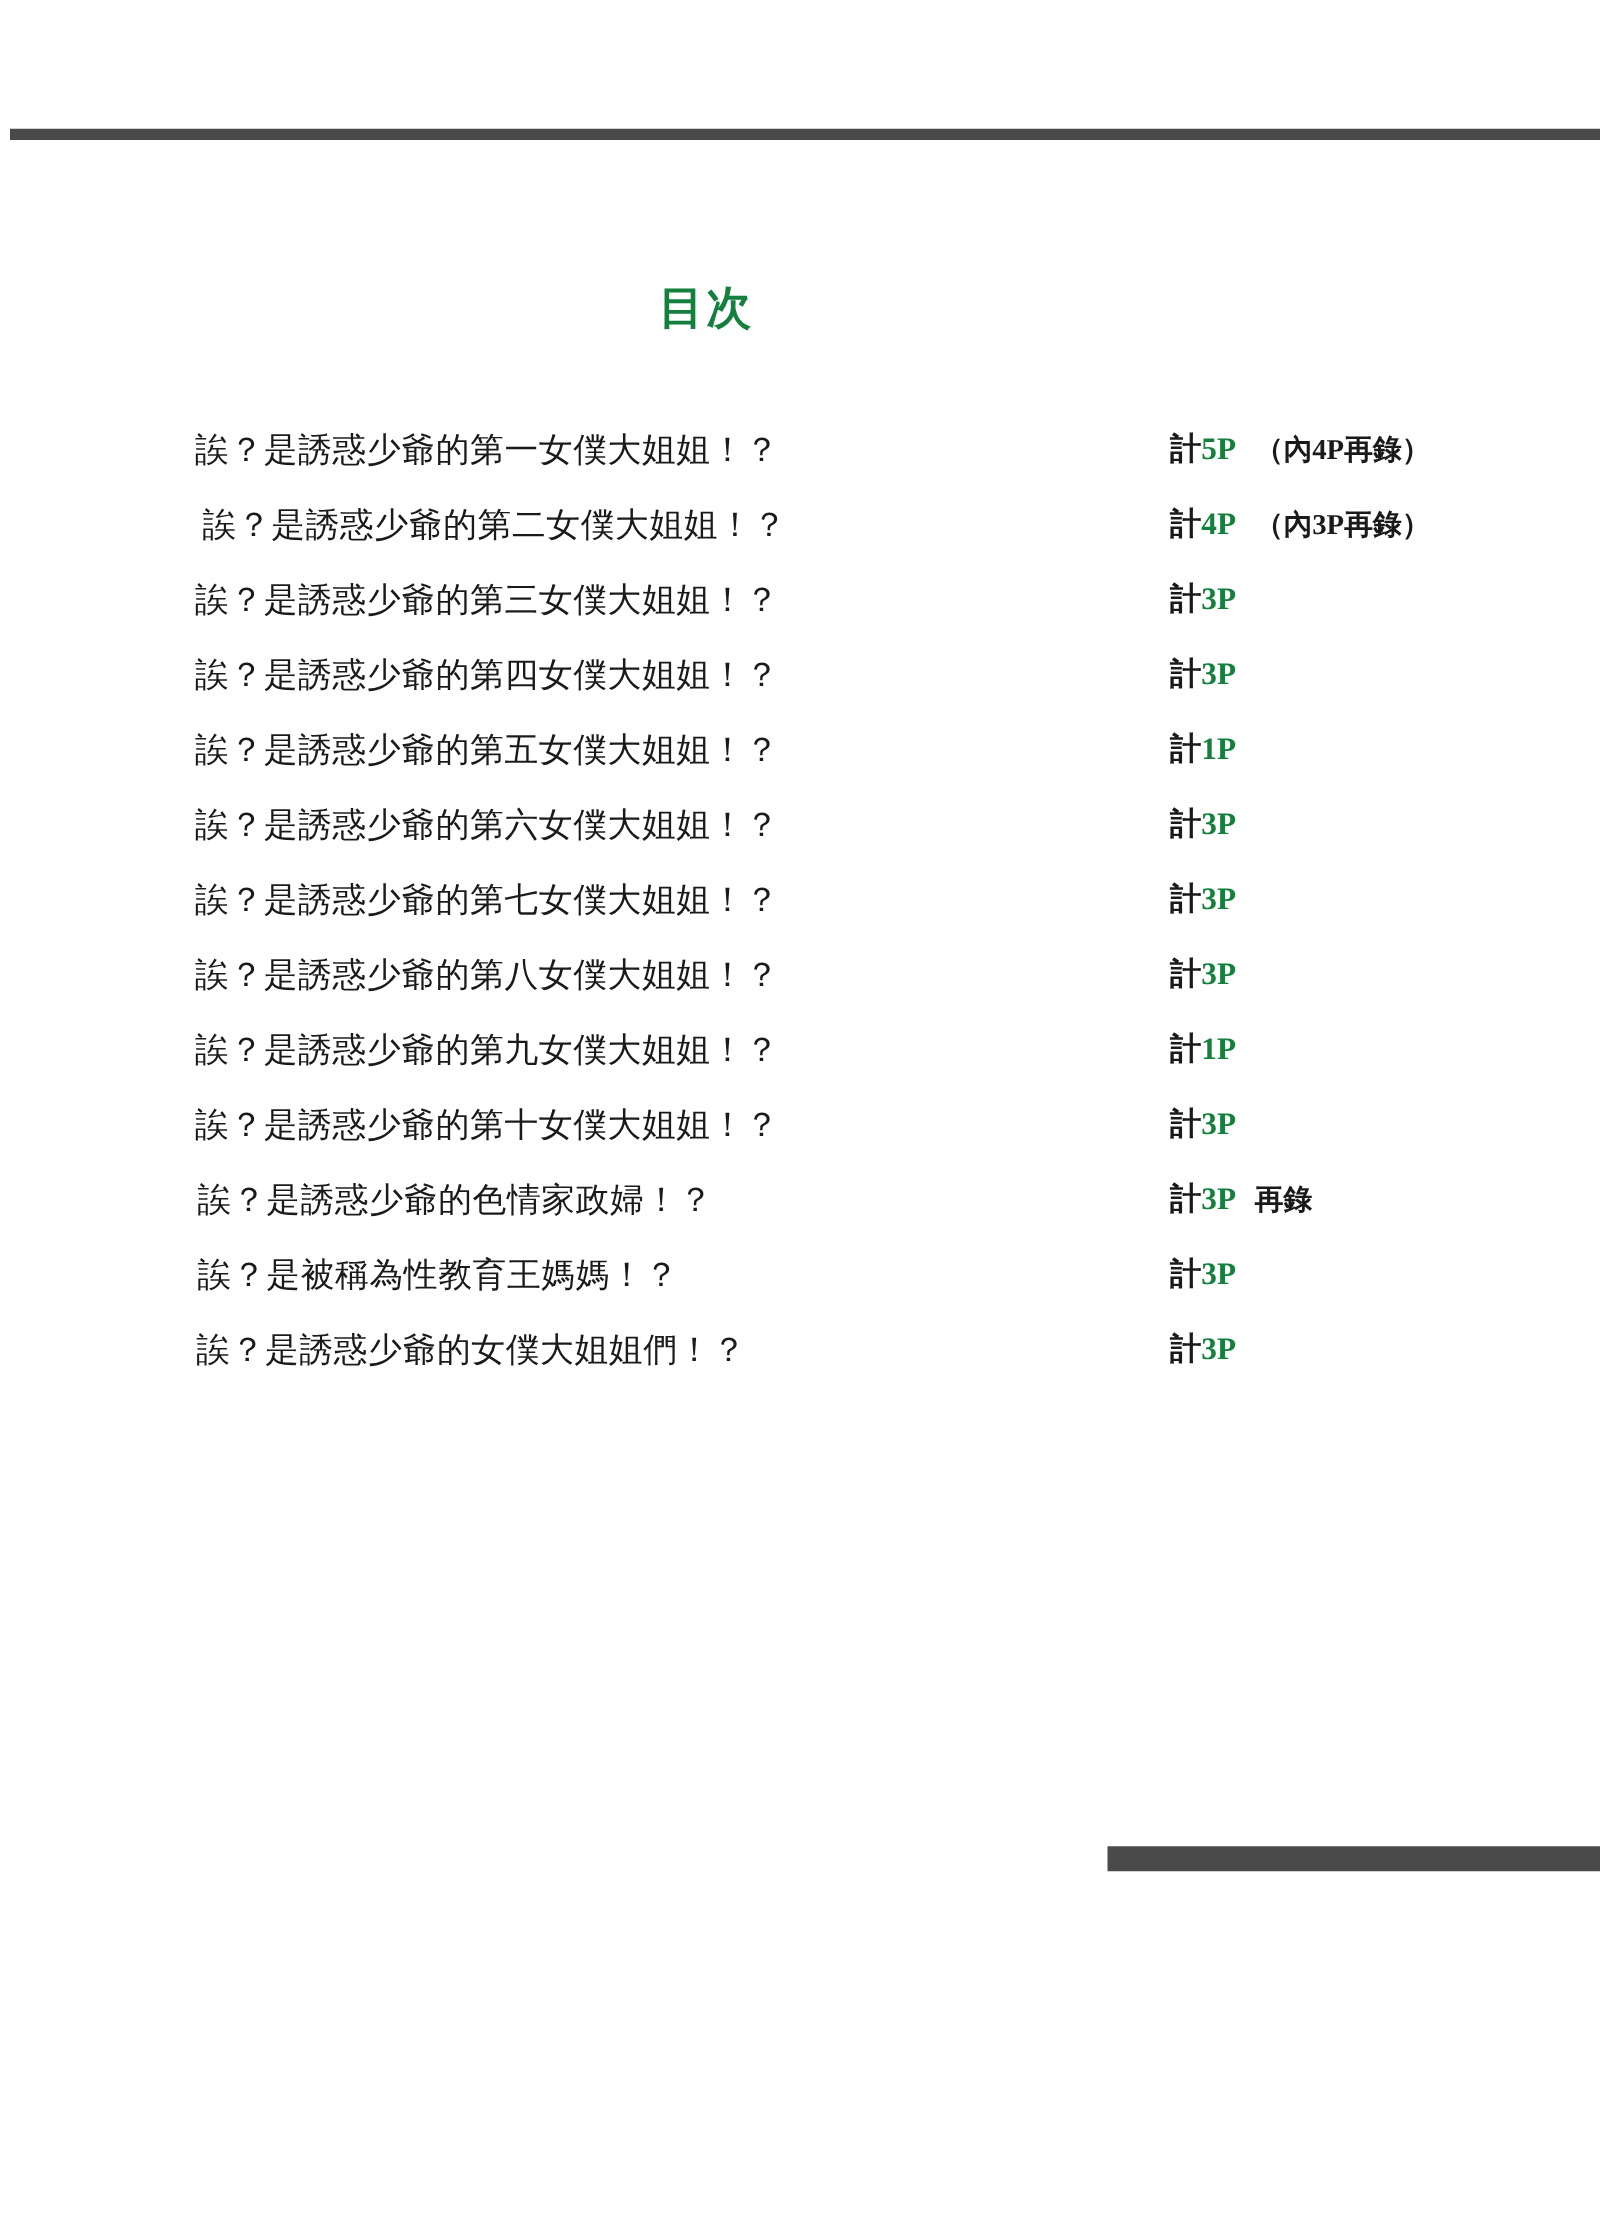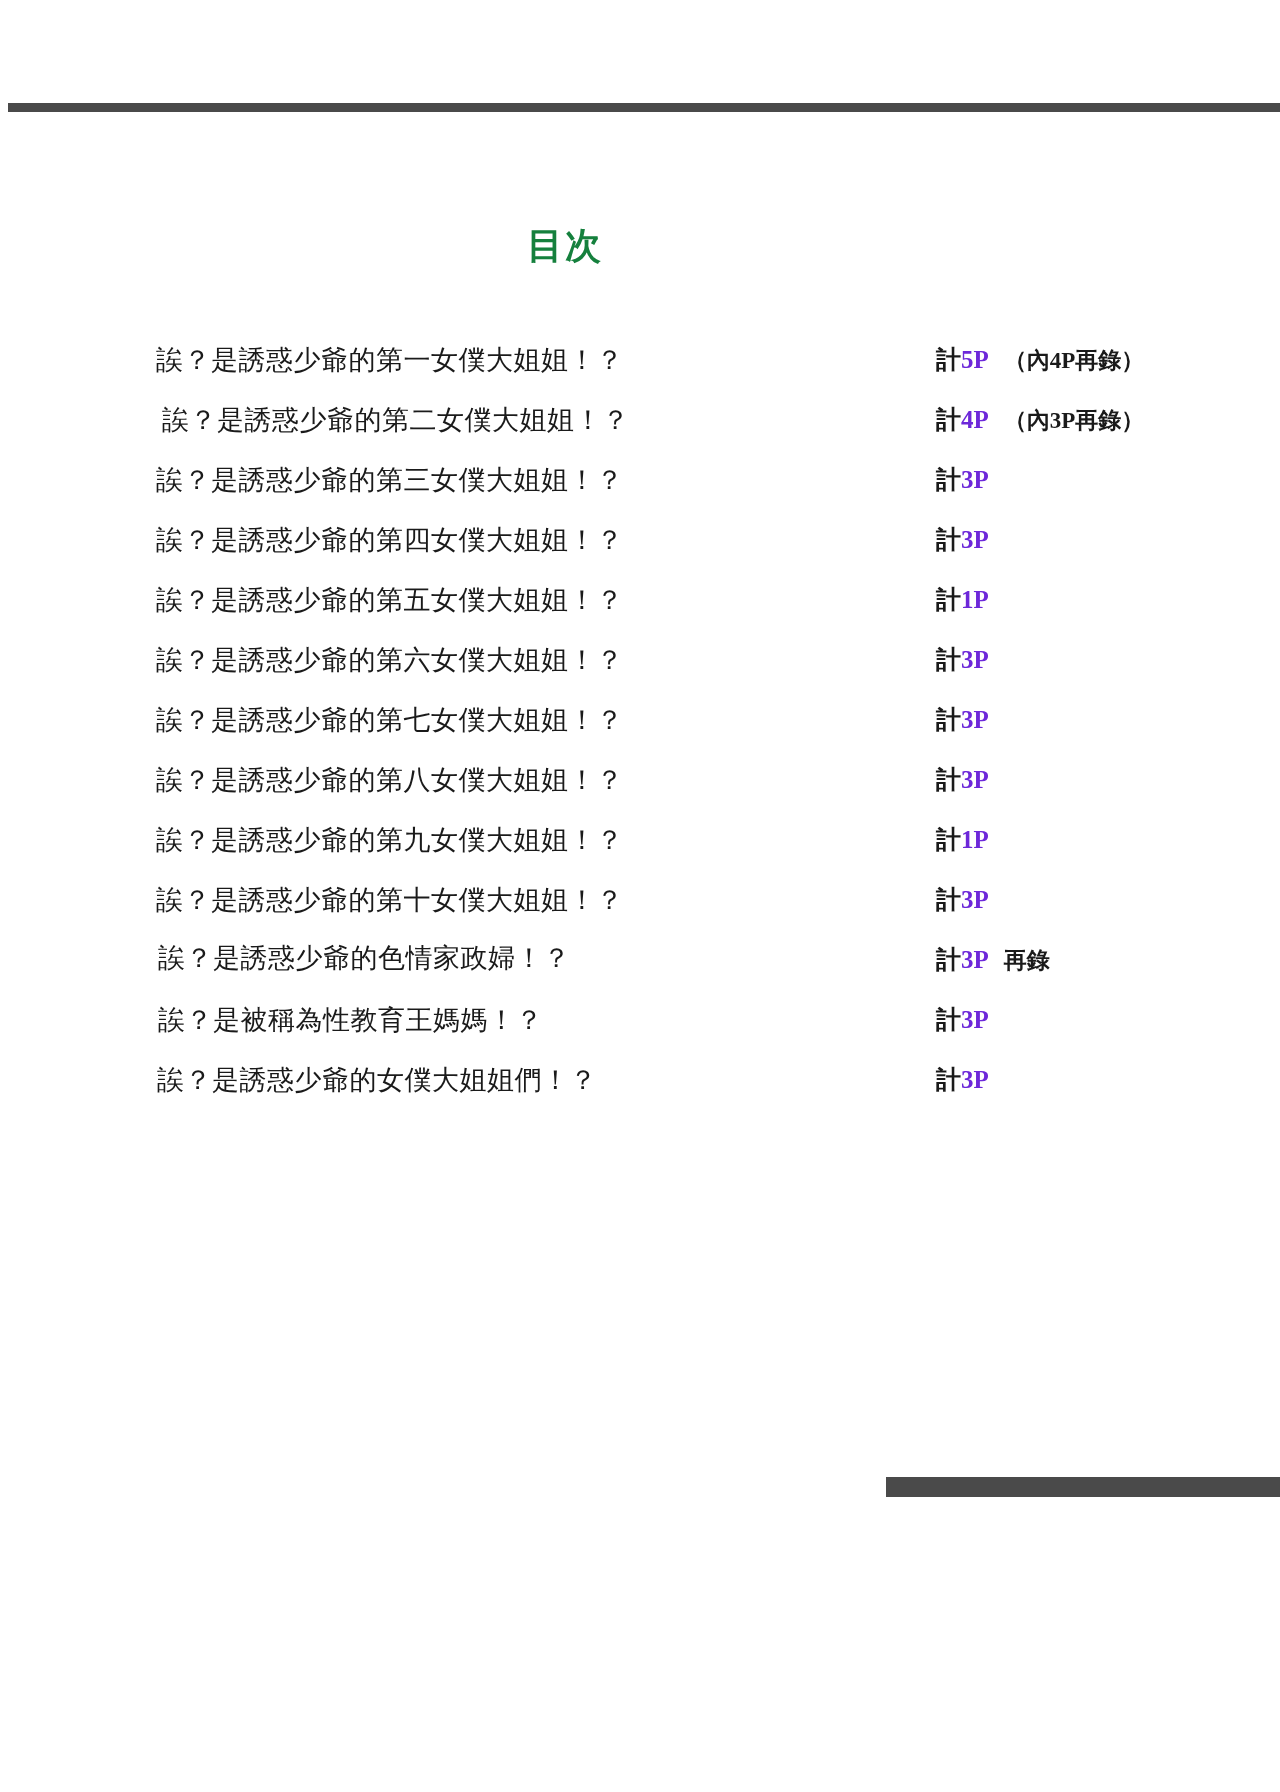--- a/index.html
+++ b/index.html
@@ -83,37 +83,37 @@
     left: 140px;
     top: 0;
     font-size: 27px;
     line-height: 60px;
     color: #1a1a1a;
     white-space: nowrap;
     letter-spacing: 0.5px;
   }
   
   .toc-row:nth-child(2) .toc-entry { left: 146px; }
-  .toc-row:nth-child(11) .toc-entry { left: 142px; font-family: Liberation Mono, monospace; }
+  .toc-row:nth-child(11) .toc-entry { left: 142px; }
   .toc-row:nth-child(12) .toc-entry { left: 142px; }
   .toc-row:nth-child(13) .toc-entry { left: 141px; }
 
   .toc-count {
     position: absolute;
     left: 920px;
     top: 0;
     font-size: 25px;
     line-height: 60px;
     white-space: nowrap;
     font-weight: bold;
     color: #1a1a1a;
     font-family: "Liberation Serif", serif;
   }
   .toc-count .pg {
-    color: #6d28d9;
+    color: #15803d;
   }
   .toc-count .note {
     color: #1a1a1a;
     font-size: 23px;
     margin-left: 15px;
   }
 </style>
 </head>
 <body>
 

